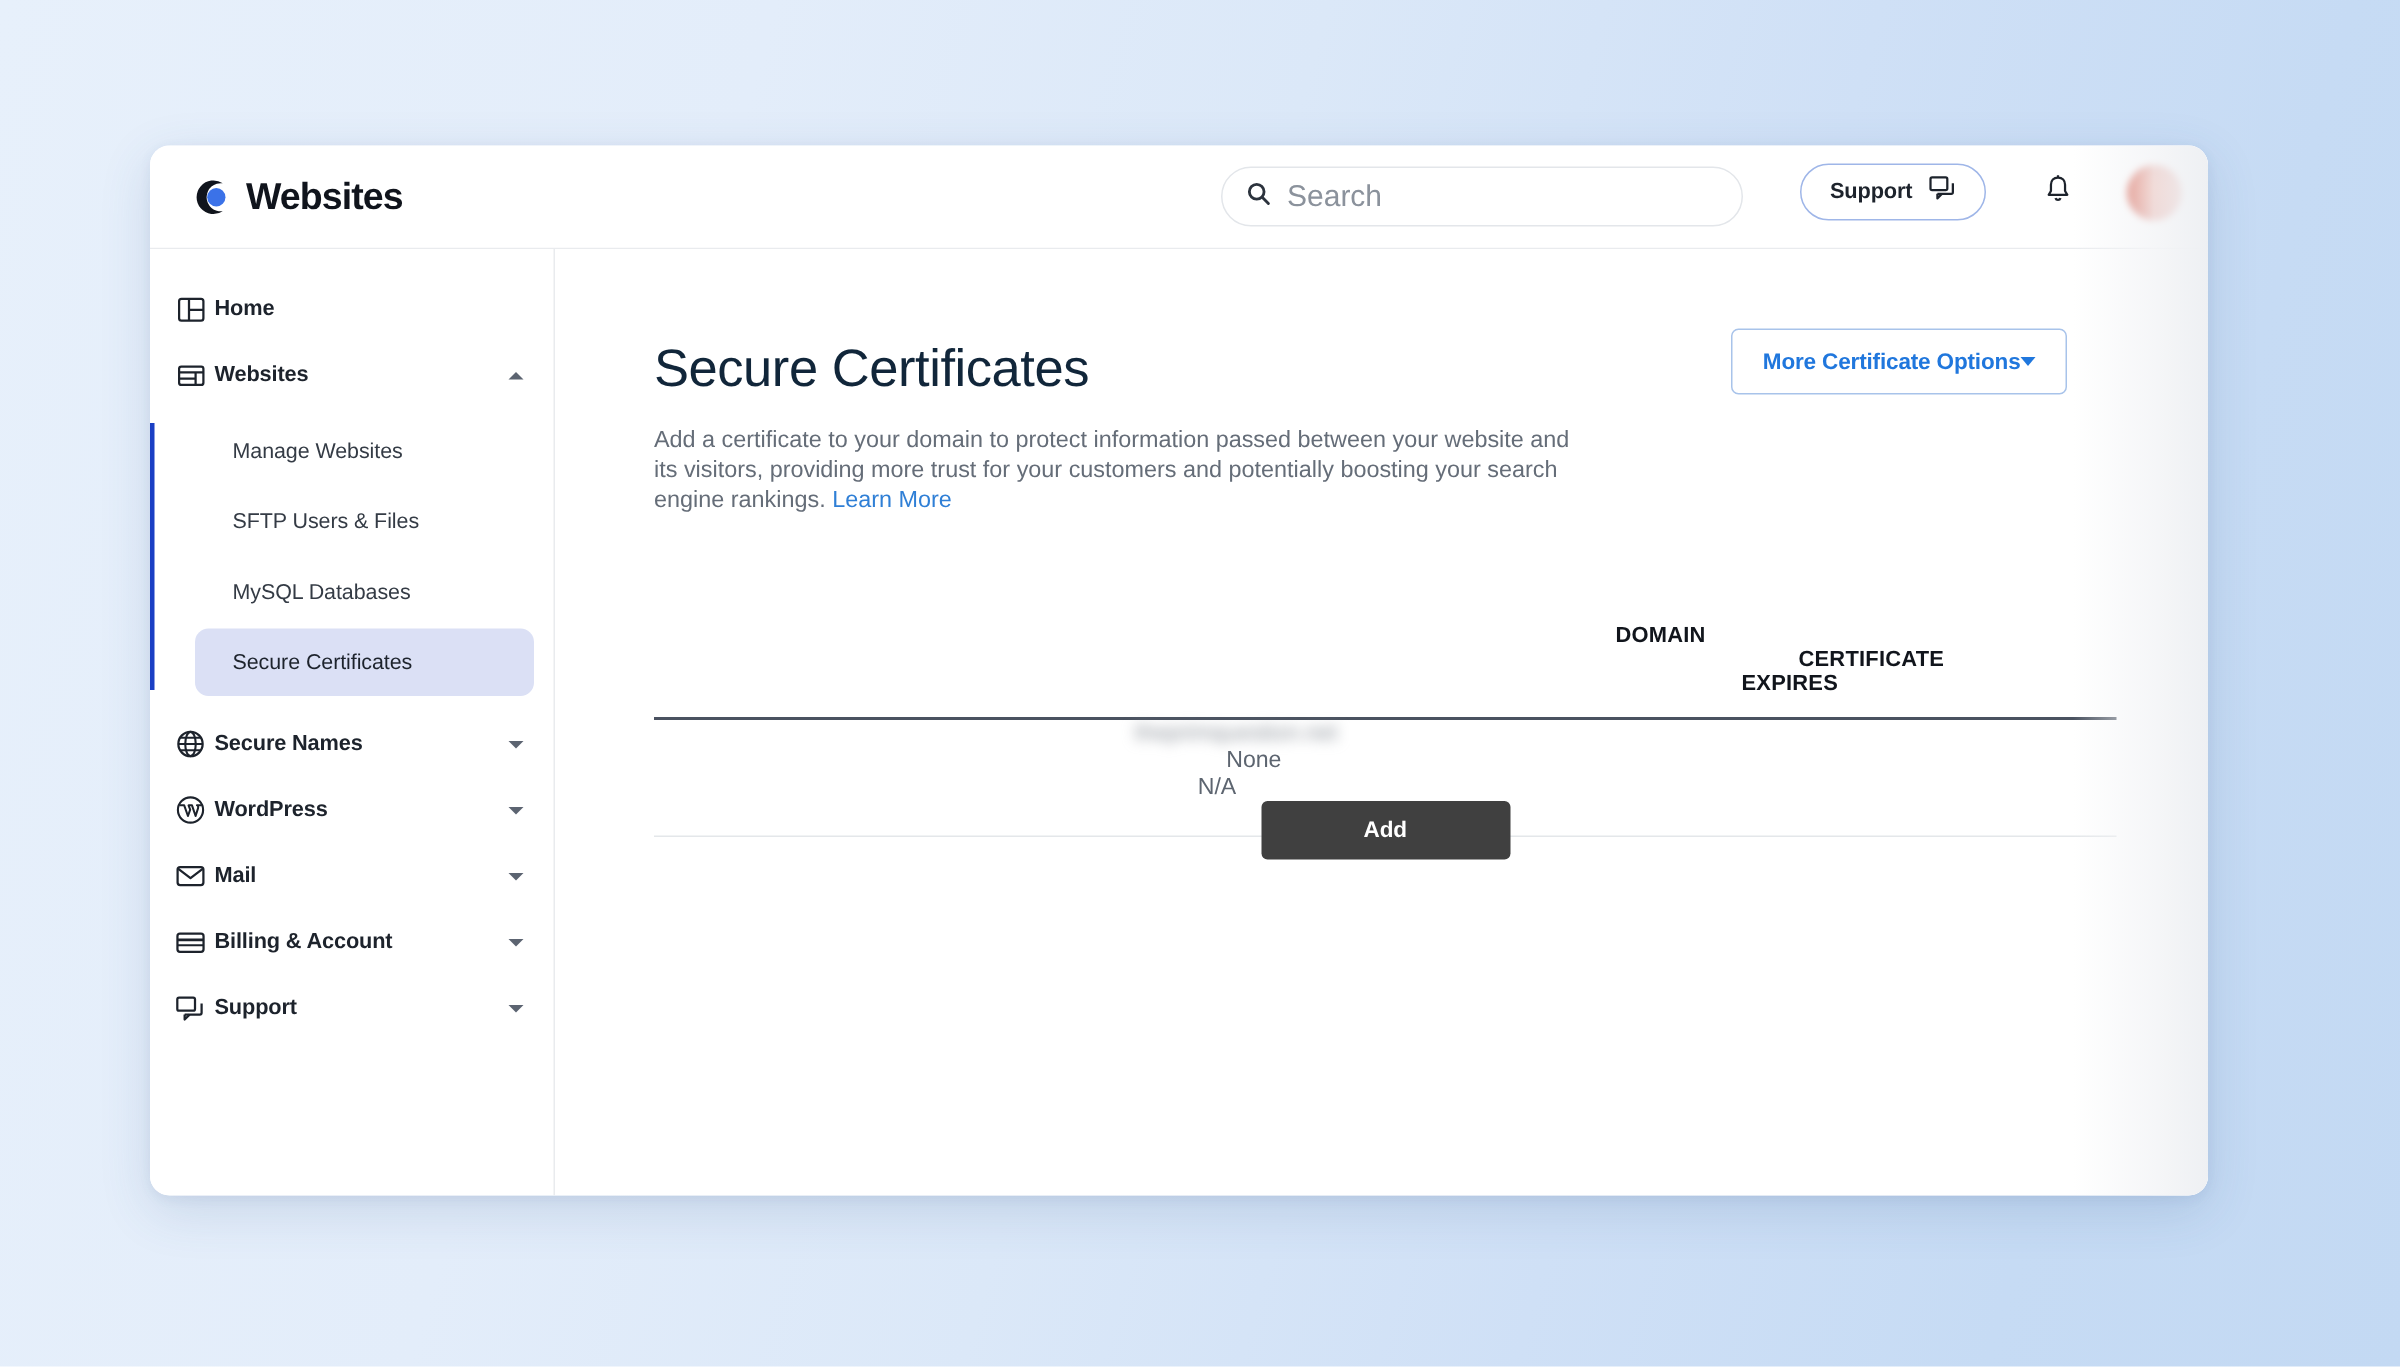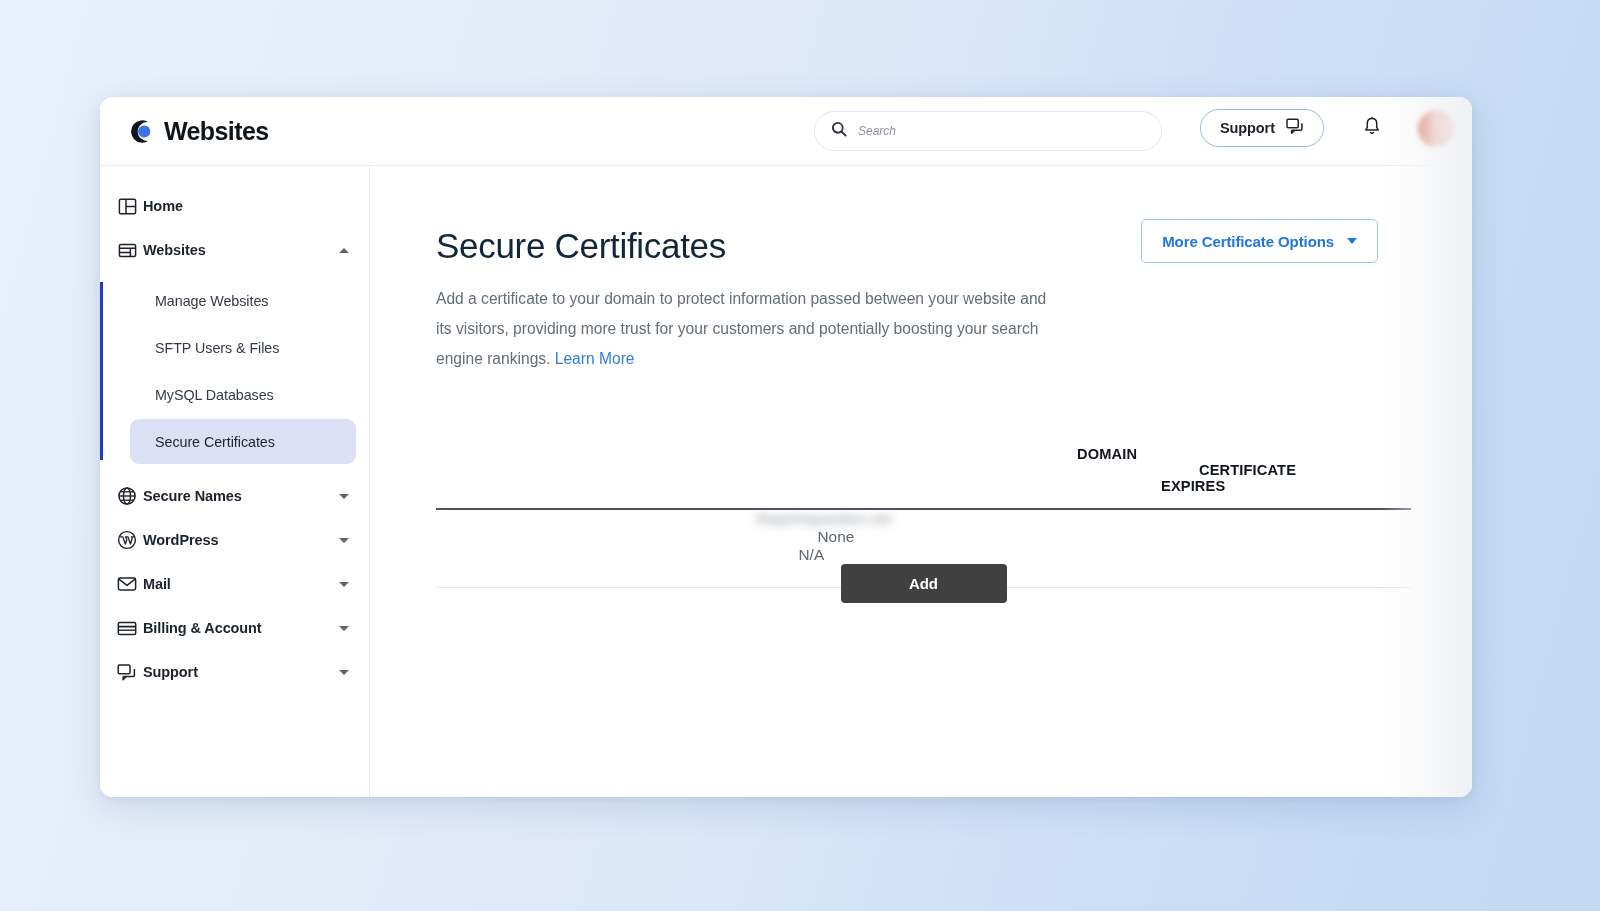--- a/index.html
+++ b/index.html
@@ -75,26 +75,25 @@
     border-radius: 22px;
     display: flex;
     align-items: center;
     padding: 0 16px;
     gap: 11px;
     background: #fff;
   }
   .search-input {
     border: none;
     outline: none;
-    font-size: 12px;
+    font-size: 20px;
     font-family: "Liberation Sans", sans-serif;
     color: #3c4450;
     width: 100%;
     background: transparent;
-    font-style: italic;
   }
   .search-input::placeholder { color: #8b929c; }
 
   .support-btn {
     position: absolute;
     left: 1100px;
     top: 12px;
     height: 38px;
     padding: 0 19px;
     border: 1.4px solid #9fb6e8;
@@ -236,41 +235,40 @@
   .page-title {
     font-size: 35px;
     font-weight: normal;
     color: #11263a;
     letter-spacing: -0.3px;
     margin-bottom: 18px;
   }
 
   .page-desc {
     font-size: 15.6px;
-    line-height: 30px;
+    line-height: 20px;
     color: #656d78;
     max-width: 612px;
   }
   .page-desc a {
     color: #2f7fd6;
     text-decoration: none;
   }
 
   .options-btn {
     position: absolute;
     right: 94px;
     top: 53px;
     height: 44px;
     padding: 0 20px;
     border: 1.4px solid #a8c3ea;
     border-radius: 5px;
     background: #fff;
     display: flex;
     align-items: center;
-    gap: 13px;
     cursor: pointer;
   }
   .options-btn .olbl {
     font-size: 15px;
     font-weight: bold;
     color: #2077dd;
     letter-spacing: -0.1px;
   }
   .options-caret {
     width: 0; height: 0;

